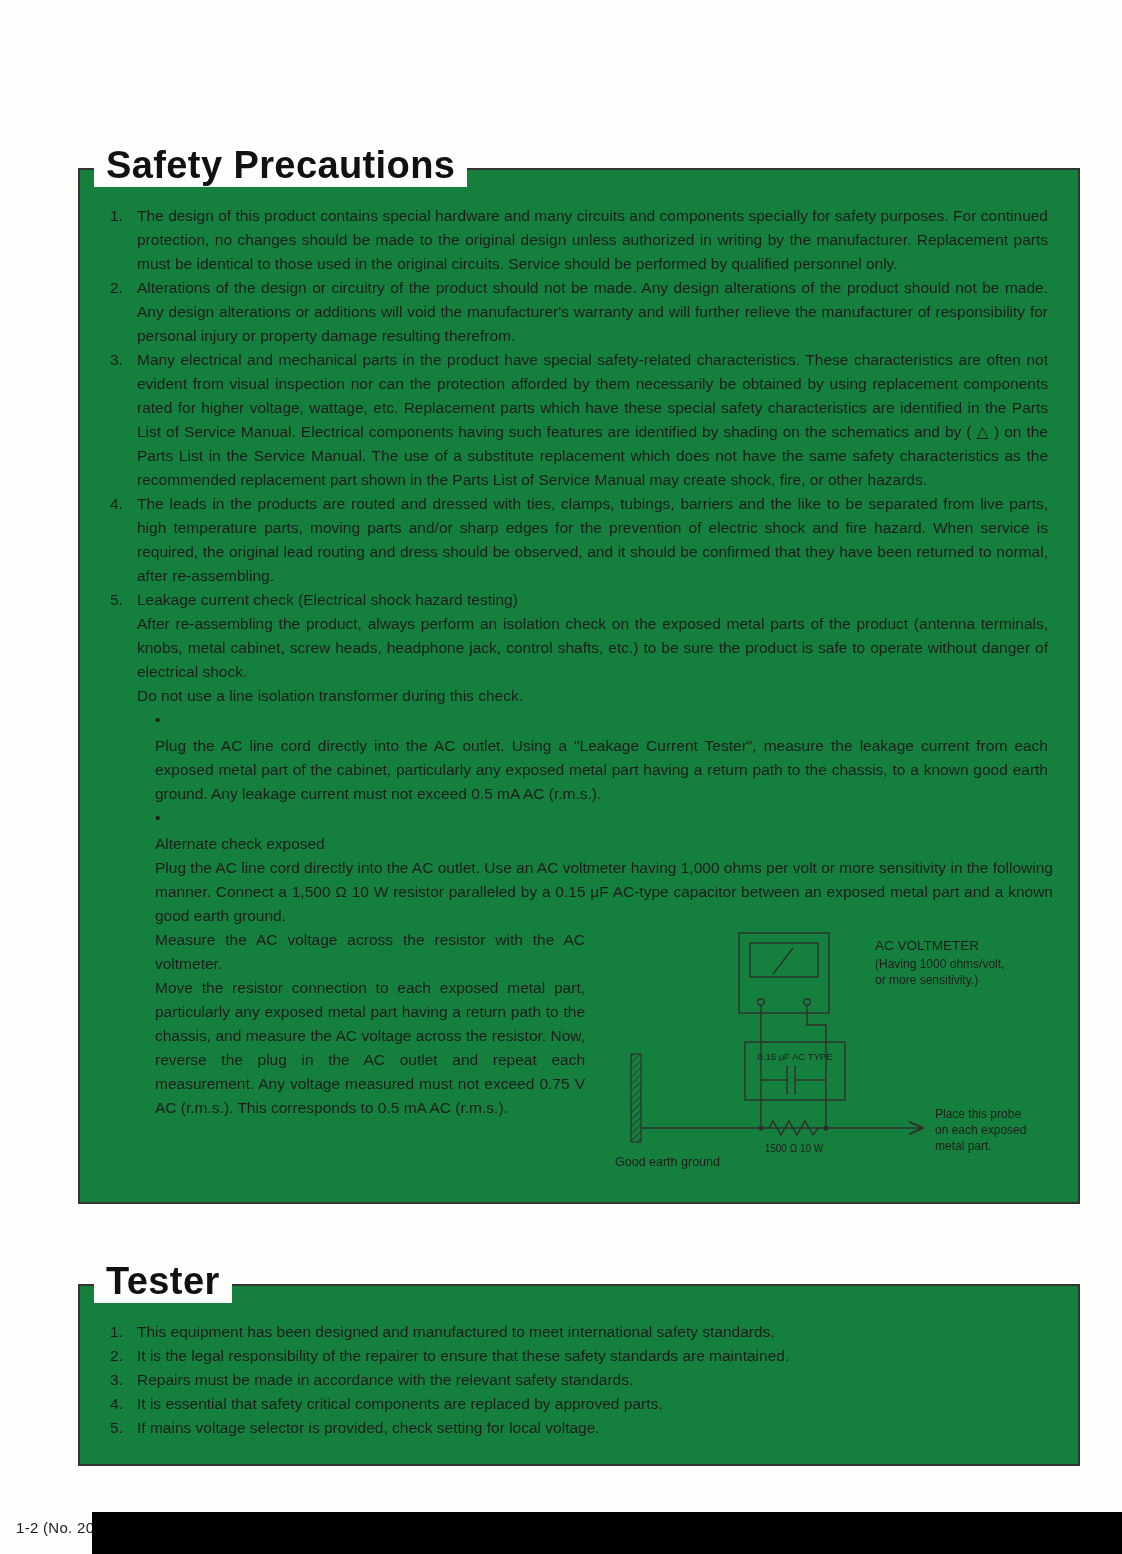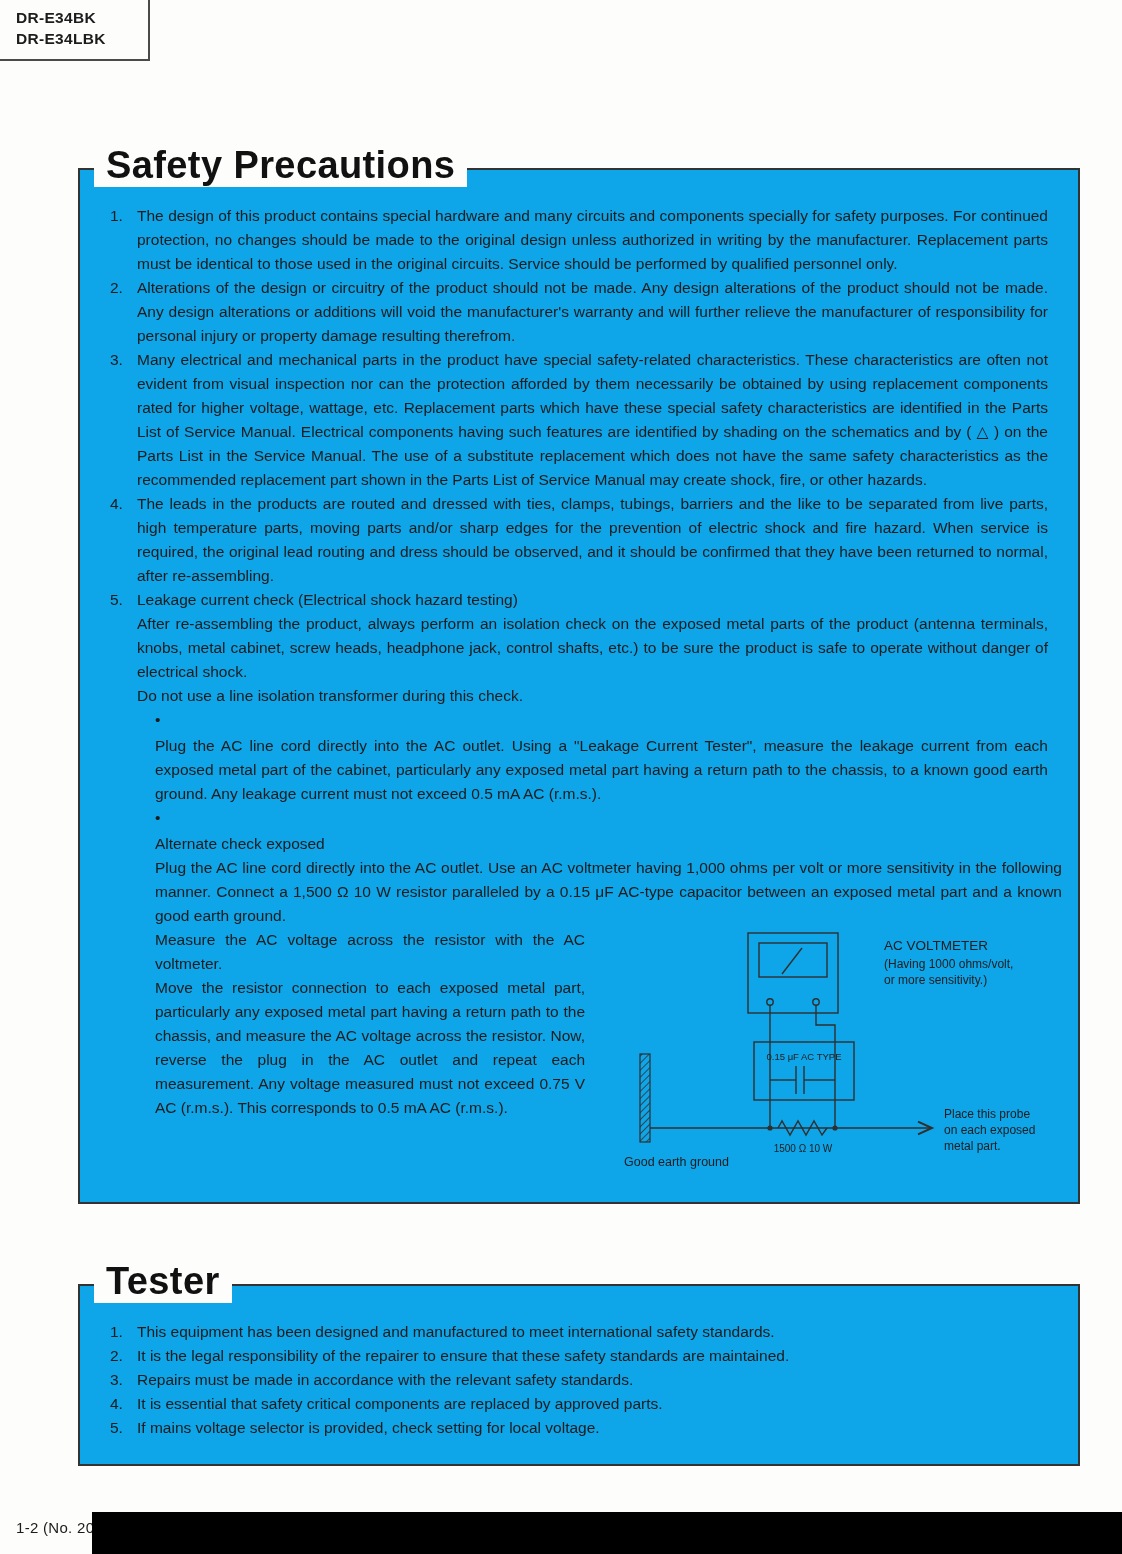--- a/index.html
+++ b/index.html
@@ -27,21 +27,21 @@
     line-height:1.35;
     letter-spacing:0.3px;
   }
 
   
   .section {
     position:relative;
     margin-left:78px;
     width:1002px;
     border:2px solid #333;
-    background:#0ea5e9;
+    background:#15803d;
   }
   .section-safety { margin-top:168px; min-height:966px; padding:34px 30px 26px 30px; }
   .section-warning { margin-top:80px; min-height:180px; padding:34px 30px 24px 30px; }
 
   .box-title {
     position:absolute;
     top:-26px;
     left:14px;
     background:#fdfdfb;
     padding:0 12px;
@@ -62,21 +62,21 @@
   }
   .jtext { text-align:justify; }
 
   
   .sub-p { margin:0; }
   .bullet-row { display:flex; align-items:flex-start; margin-left:18px;flex-direction:column; }
   .bullet-mark { flex:0 0 26px; font-size:15.5px; line-height:24px; }
   .bullet-mark::before { content:"\2022"; }
   .bullet-body { flex:1; min-width:0; }
 
-  .two-col { display:flex; gap:25px; margin-top:0; }
+  .two-col { display:flex; gap:16px; margin-top:0; }
   .col-text { flex:0 0 430px; }
   .col-diagram { flex:1; padding-top:2px; }
 
   
   .section-warning .num-item { margin-bottom:0; }
 
   
   .footer-text {
     position:absolute;
     left:16px;
@@ -94,24 +94,20 @@
   
   svg text { fill:#1d1d1d; font-family:"Liberation Sans", sans-serif; }
   .ln { fill:none; stroke:#2f2f2f; stroke-width:1.4; }
   .node { fill:#2f2f2f; stroke:none; }
 </style>
 </head>
 <body>
 
 <div class="page">
 
-  <div class="model-box">
-    <div>DR-E34BK</div>
-    <div>DR-E34LBK</div>
-  </div>
 
   <div class="section section-safety">
     <h1 class="box-title">Safety Precautions</h1>
 
     <div class="num-item">
       <div class="num">1.</div>
       <p class="itext jtext">The design of this product contains special hardware and many circuits and components specially for safety purposes. For continued protection, no changes should be made to the original design unless authorized in writing by the manufacturer. Replacement parts must be identical to those used in the original circuits. Service should be performed by qualified personnel only.</p>
     </div>
 
     <div class="num-item">

